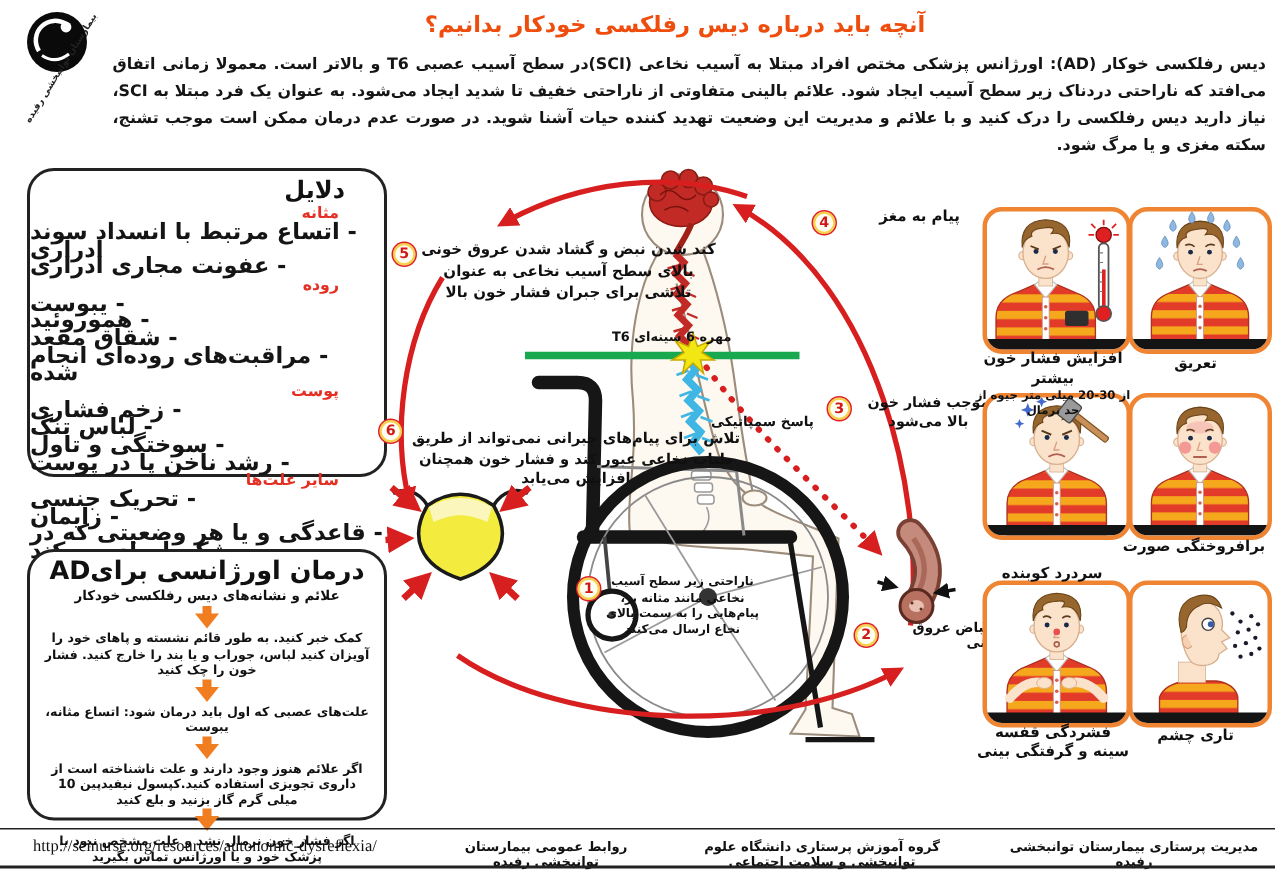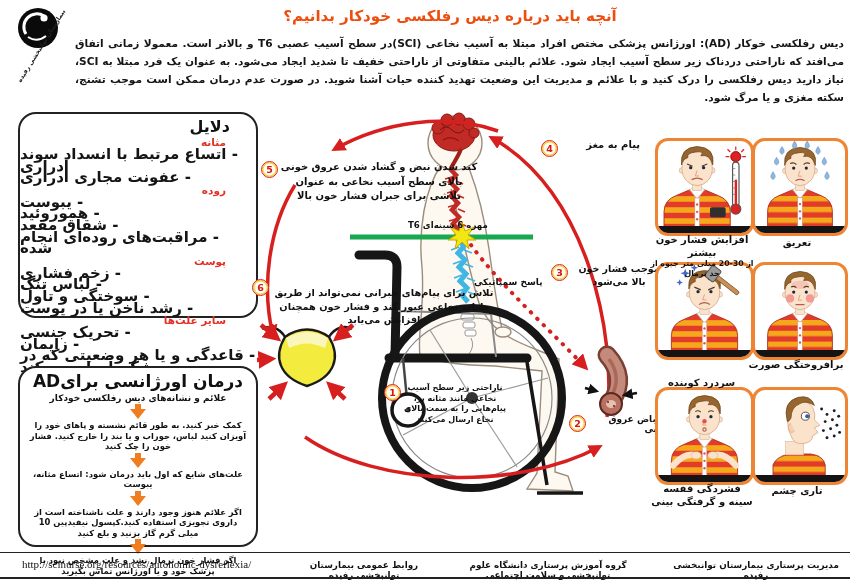--- a/index.html
+++ b/index.html
@@ -134,21 +134,21 @@
       <div class="gitem">- قاعدگی و یا هر وضعیتی که در شکم ایجاد می کند</div>
     </div>
   </div>
 
   <div class="box treatment">
     <div class="t-title">درمان اورژانسی برایAD</div>
     <div class="t-sub">علائم و نشانه‌های دیس رفلکسی خودکار</div>
     <div class="oarrow"></div>
     <div class="t-step">کمک خبر کنید. به طور قائم نشسته و پاهای خود را آویزان کنید لباس، جوراب و یا بند را خارج کنید. فشار خون را چک کنید</div>
     <div class="oarrow"></div>
-    <div class="t-step">علت‌های شایع که اول باید درمان شود: اتساع مثانه، یبوست</div>
+    <div class="t-step">علت‌های عصبی که اول باید درمان شود: اتساع مثانه، یبوست</div>
     <div class="oarrow"></div>
     <div class="t-step">اگر علائم هنوز وجود دارند و علت ناشناخته است از داروی تجویزی استفاده کنید.کپسول نیفیدپین 10 میلی گرم گاز بزنید و بلع کنید</div>
     <div class="oarrow"></div>
     <div class="t-step">اگر فشار خون نرمال نشد و علت مشخص نبود با پزشک خود و یا اورژانس تماس بگیرید</div>
   </div>
 
   <svg class="scene" viewBox="0 0 420 450">
     <defs>
       <marker id="mr" viewBox="0 0 10 10" refX="7" refY="5" markerWidth="4" markerHeight="4" orient="auto">
         <path d="M0,0 L10,5 L0,10 Z" fill="#d81f1f"></path>

